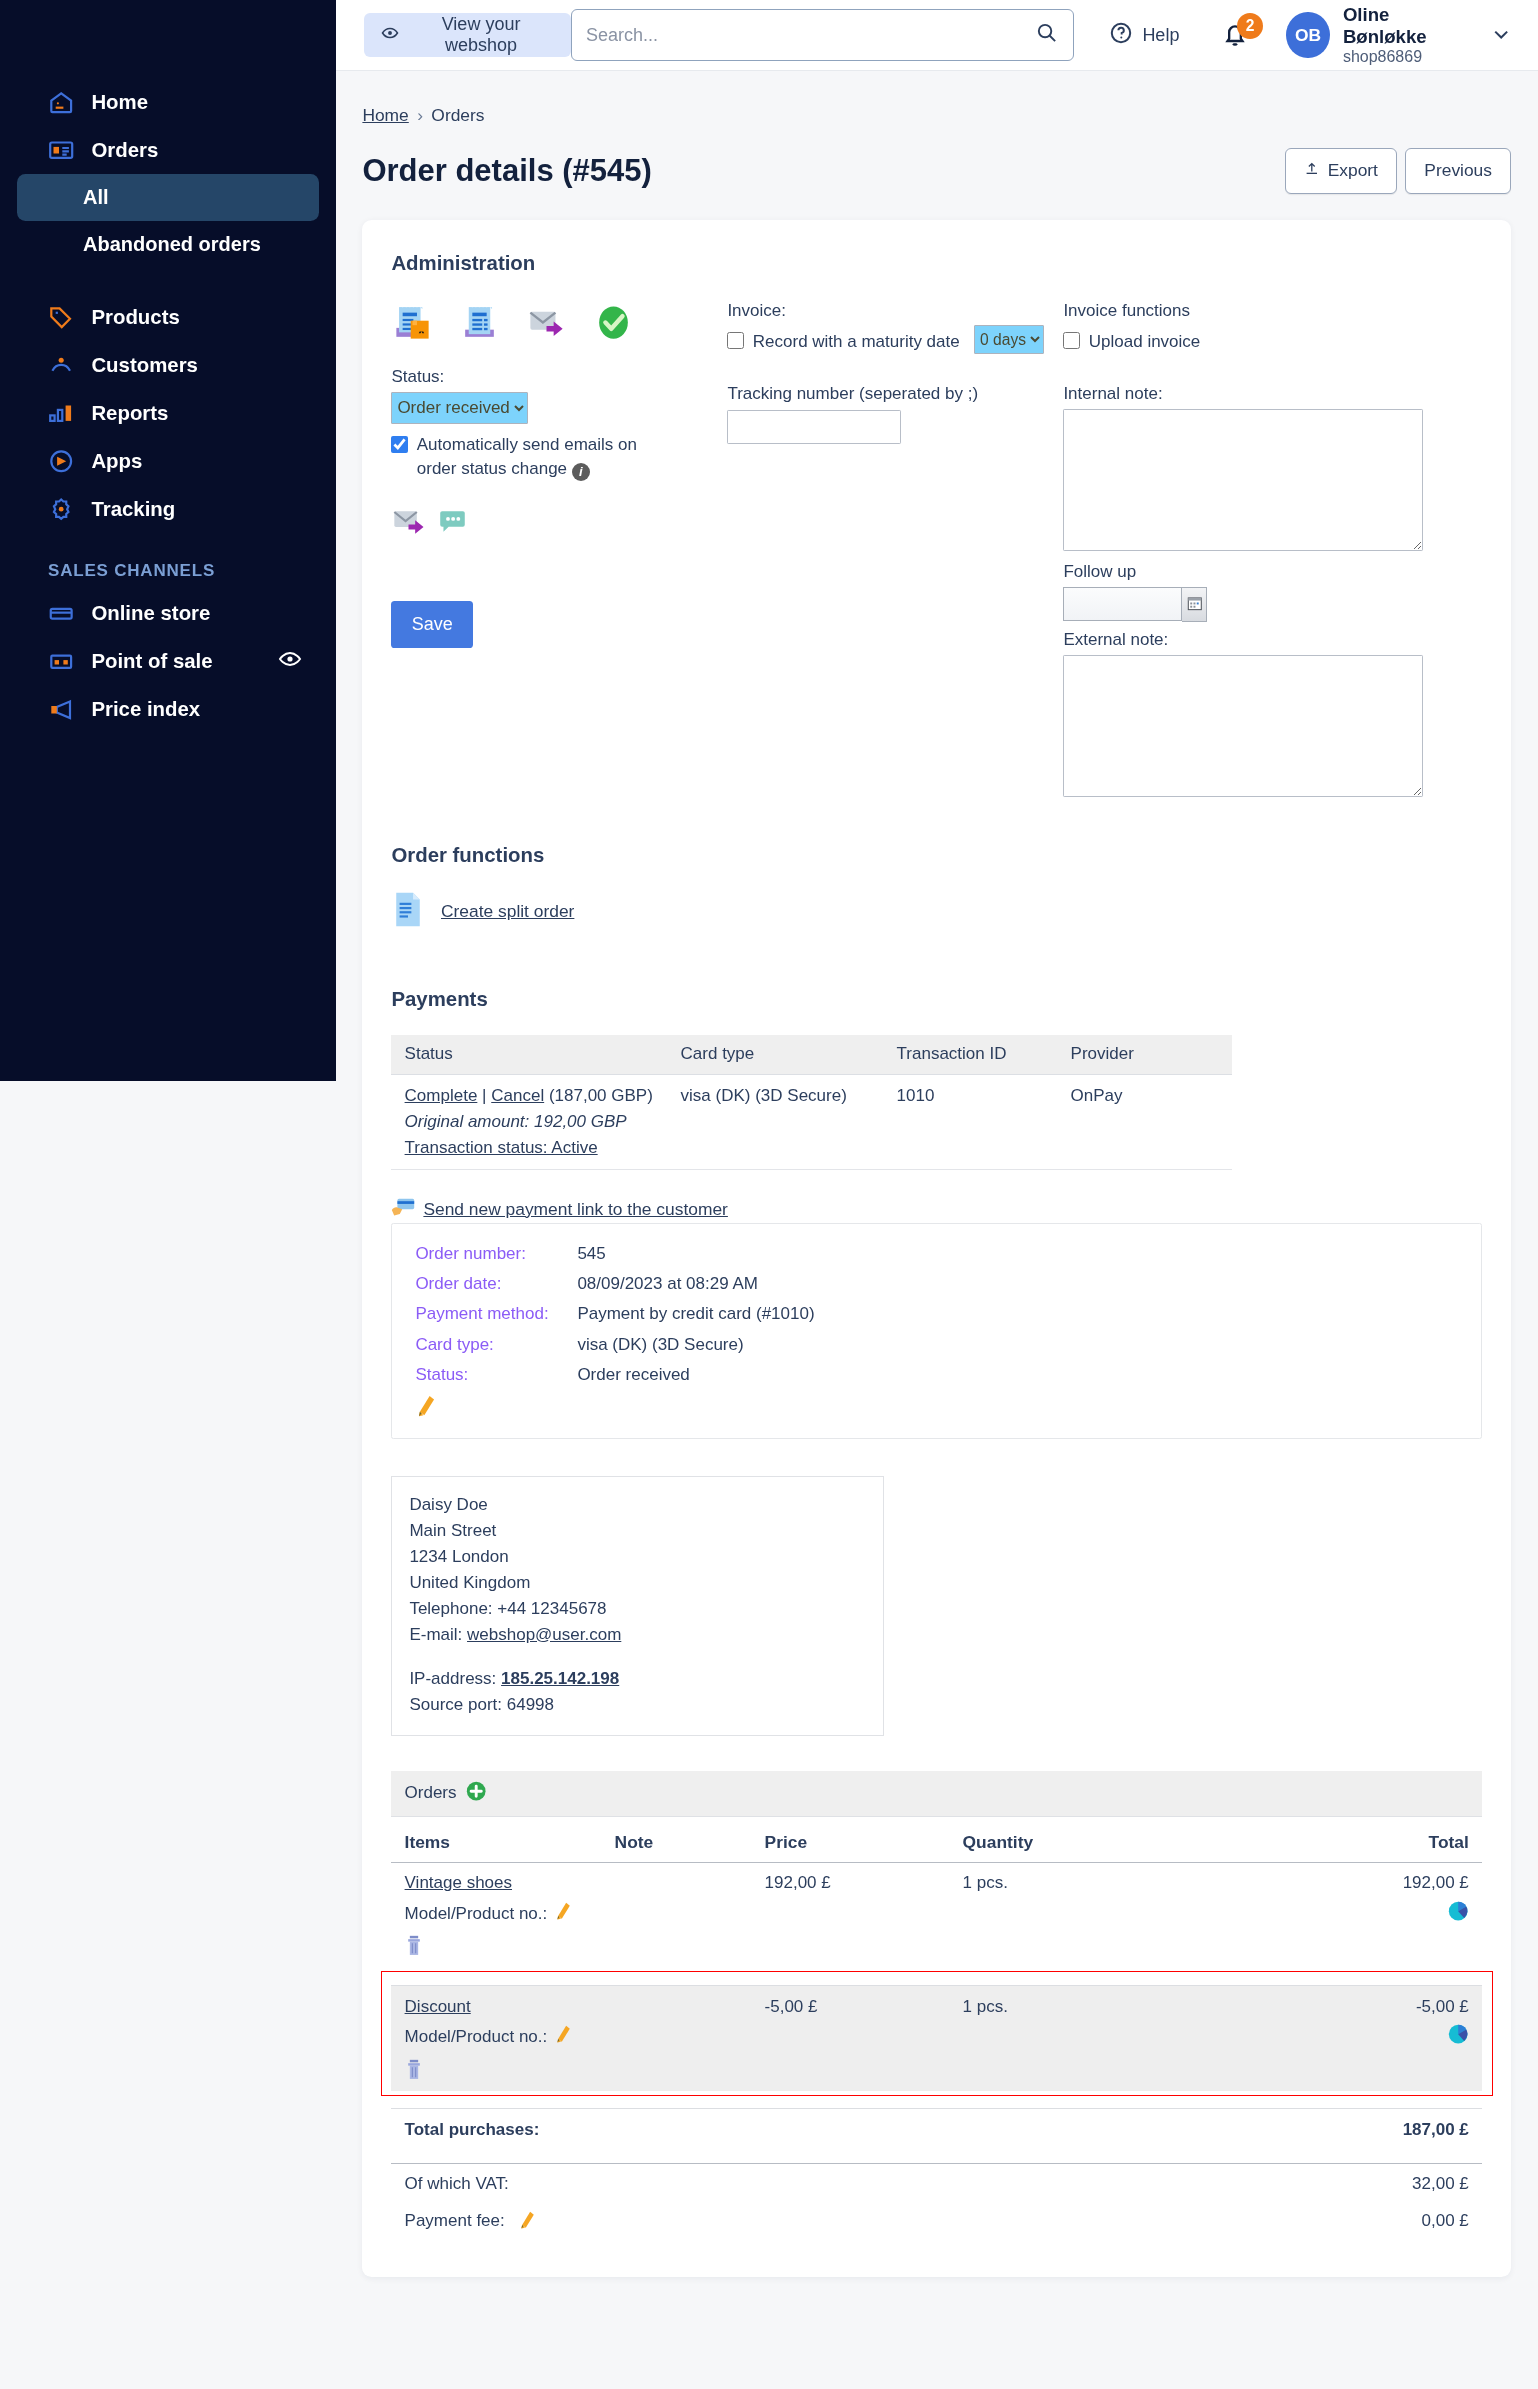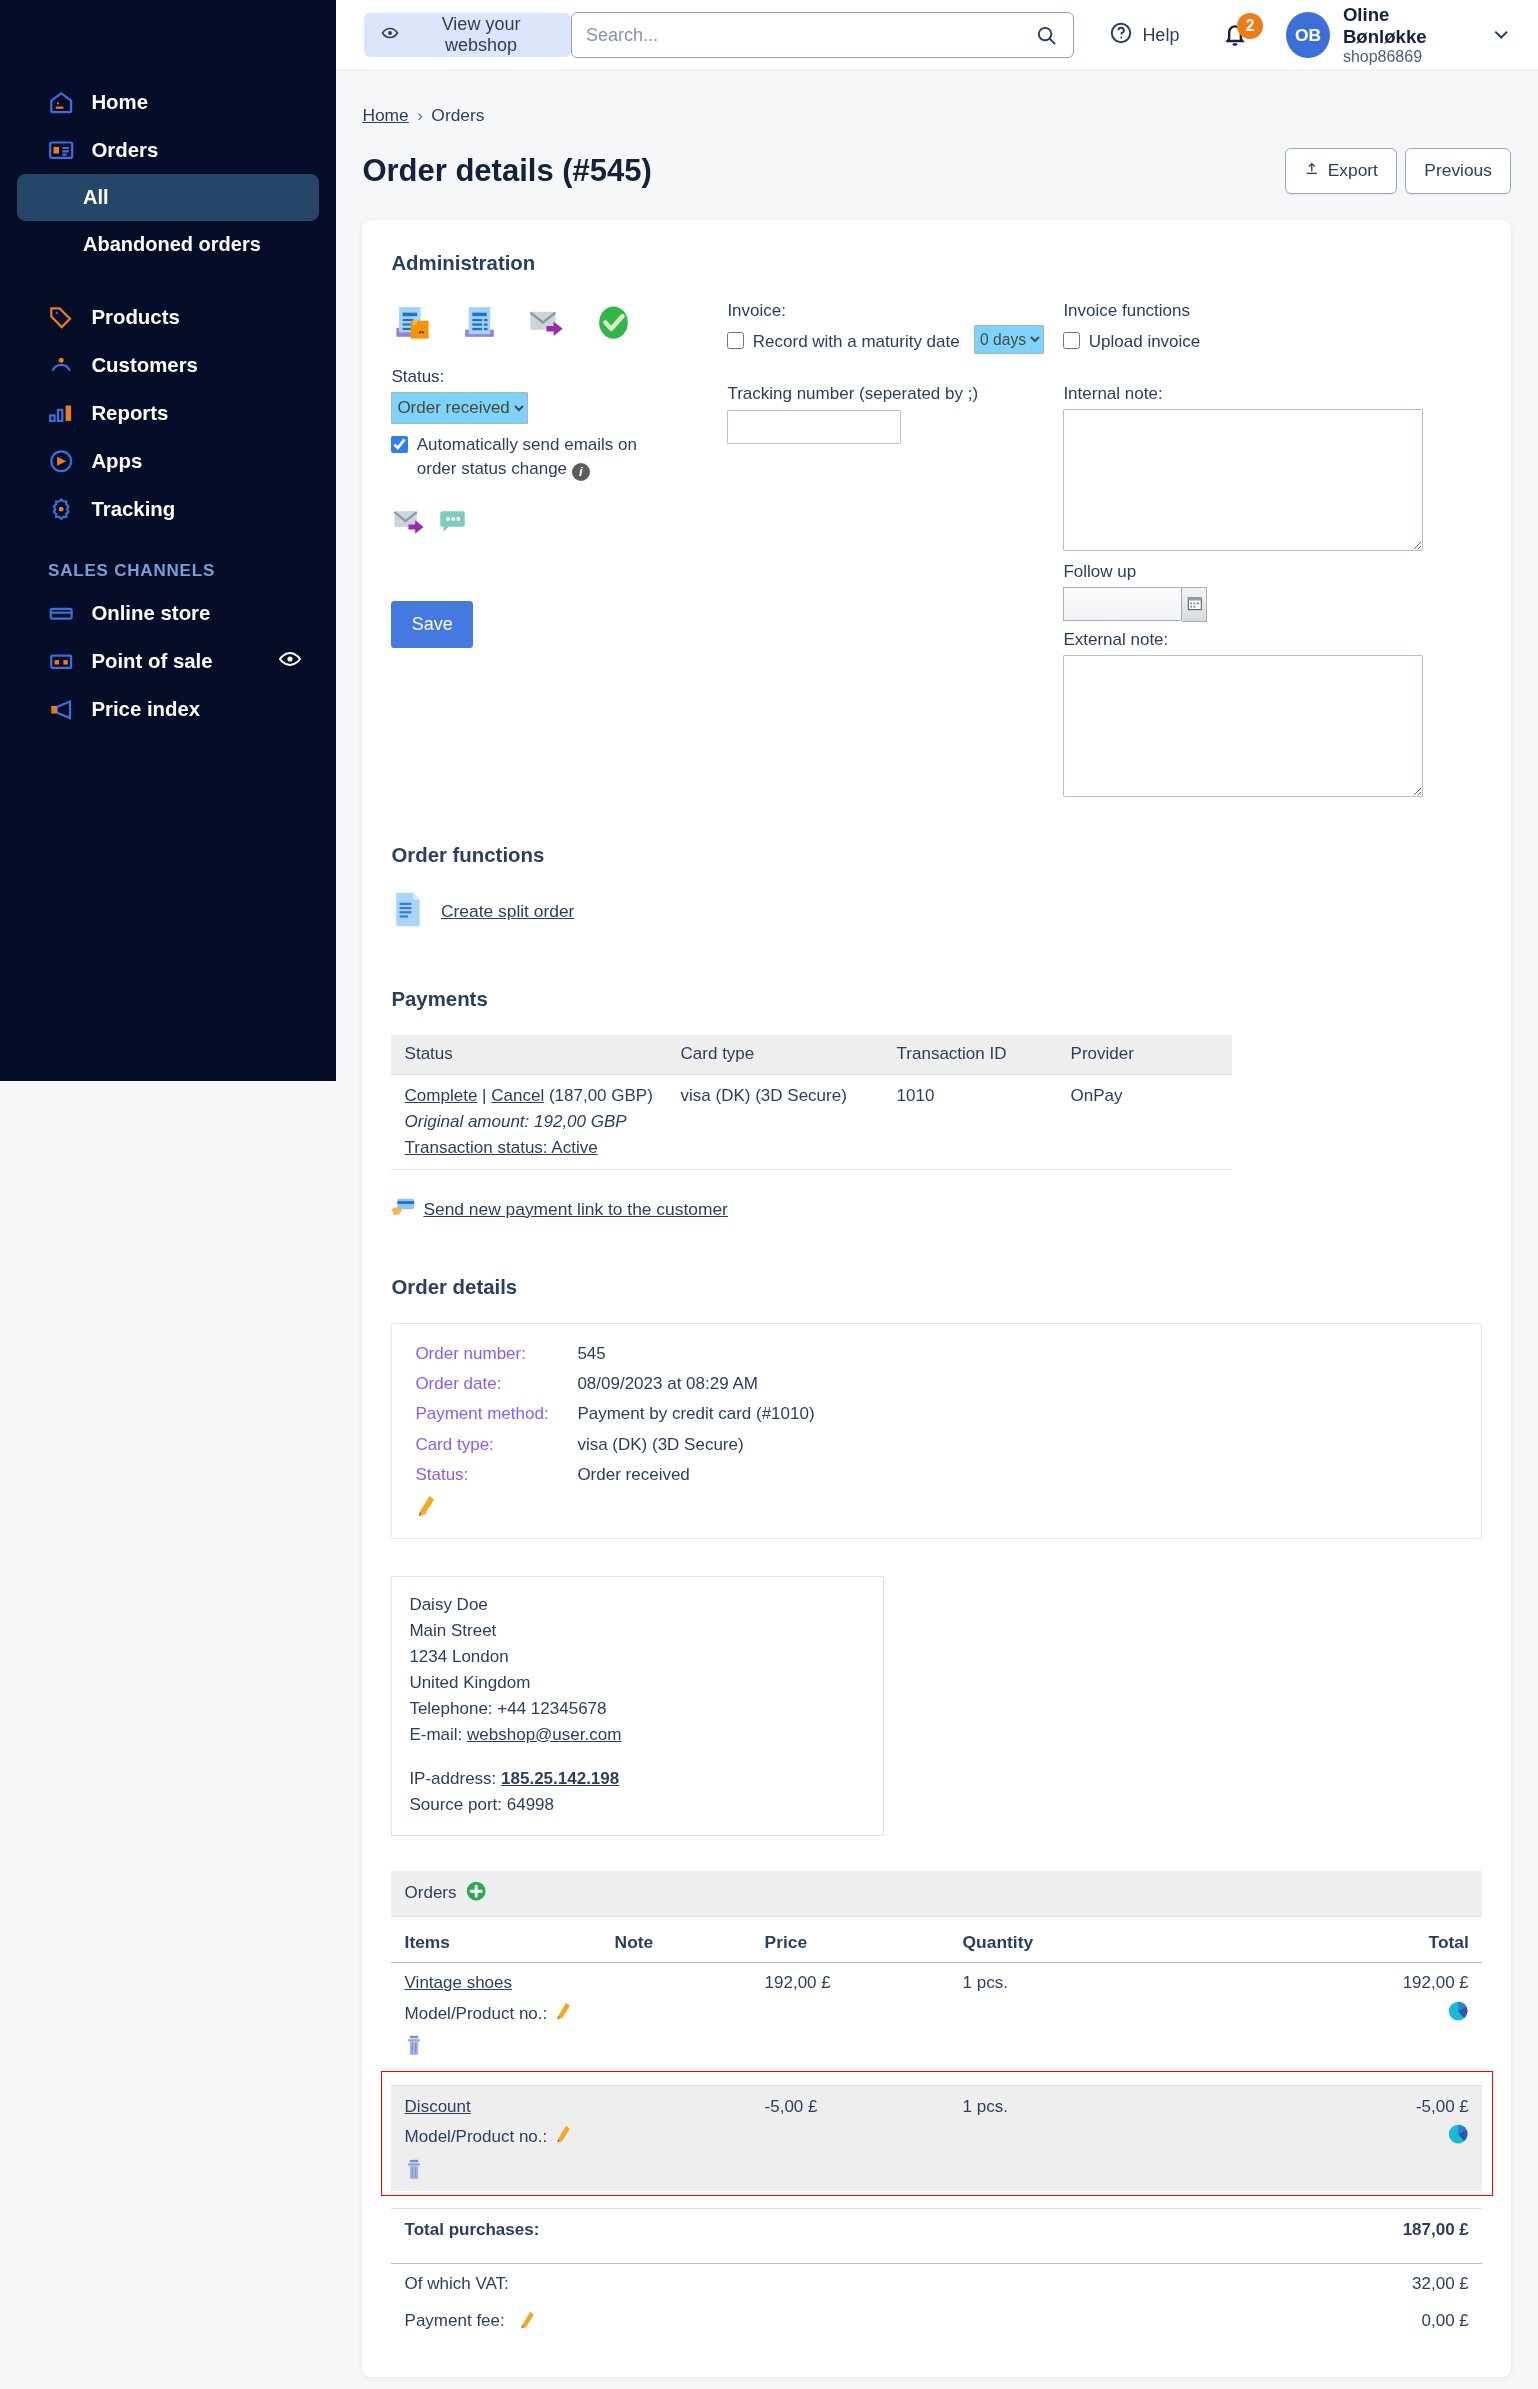--- a/index.html
+++ b/index.html
@@ -43,21 +43,21 @@
     position:absolute; left:336px; top:0; width:1203px; height:71px;
     background:#ffffff; display:flex; align-items:center; padding:0 28px 0 28px;
     border-bottom:0.6px solid #e7eaee;
   }
   .view-webshop {
     display:flex; align-items:center; gap:9.6px;
     background:#dbe5fb; color:#2c3e5d; border-radius:6px;
     height:44px; padding:0 17px; font-size:18px; cursor:pointer; border:none;
   }
   .searchbox {
-    position:relative; width:533px; height:46px;
+    position:relative; width:533px; height:52px;
     border:1.2px solid #8fa3bd; border-radius:6px; background:#fff;
     display:flex; align-items:center; padding:0 14.4px;
   }
   .searchbox .ph { color:#8a93a4; font-size:18px; }
   .searchbox .mag { position:absolute; right:14.4px; top:10.8px; }
   .help {
     display:flex; align-items:center; gap:9.6px; margin-left:35px;
     font-size:18px; color:#2c3e5d; cursor:pointer;
   }
   .bell-wrap { position:relative; margin-left:42px; cursor:pointer; }
@@ -578,21 +578,20 @@
         <span>
           <svg width="24" height="21.6" viewBox="0 0 30 26">
             <rect x="8" y="3" width="21" height="13" rx="2" fill="#8ec5ee"></rect>
             <rect x="8" y="6" width="21" height="3.4" fill="#1f6fd0"></rect>
             <path d="M1 17c2-3 5-4 7-3l6 2-3 6-7 2z" fill="#f5b455"></path>
           </svg>
         </span>
         <span class="link">Send new payment link to the customer</span>
       </div>
 
-      <h3 class="sec2" style="margin-top:53px">Order details</h3>
       <div class="od-box">
         <div class="od-row">
           <span class="od-k">Order number:</span>
           <span class="od-v">545</span>
         </div>
         <div class="od-row">
           <span class="od-k">Order date:</span>
           <span class="od-v">08/09/2023 at 08:29 AM</span>
         </div>
         <div class="od-row">

